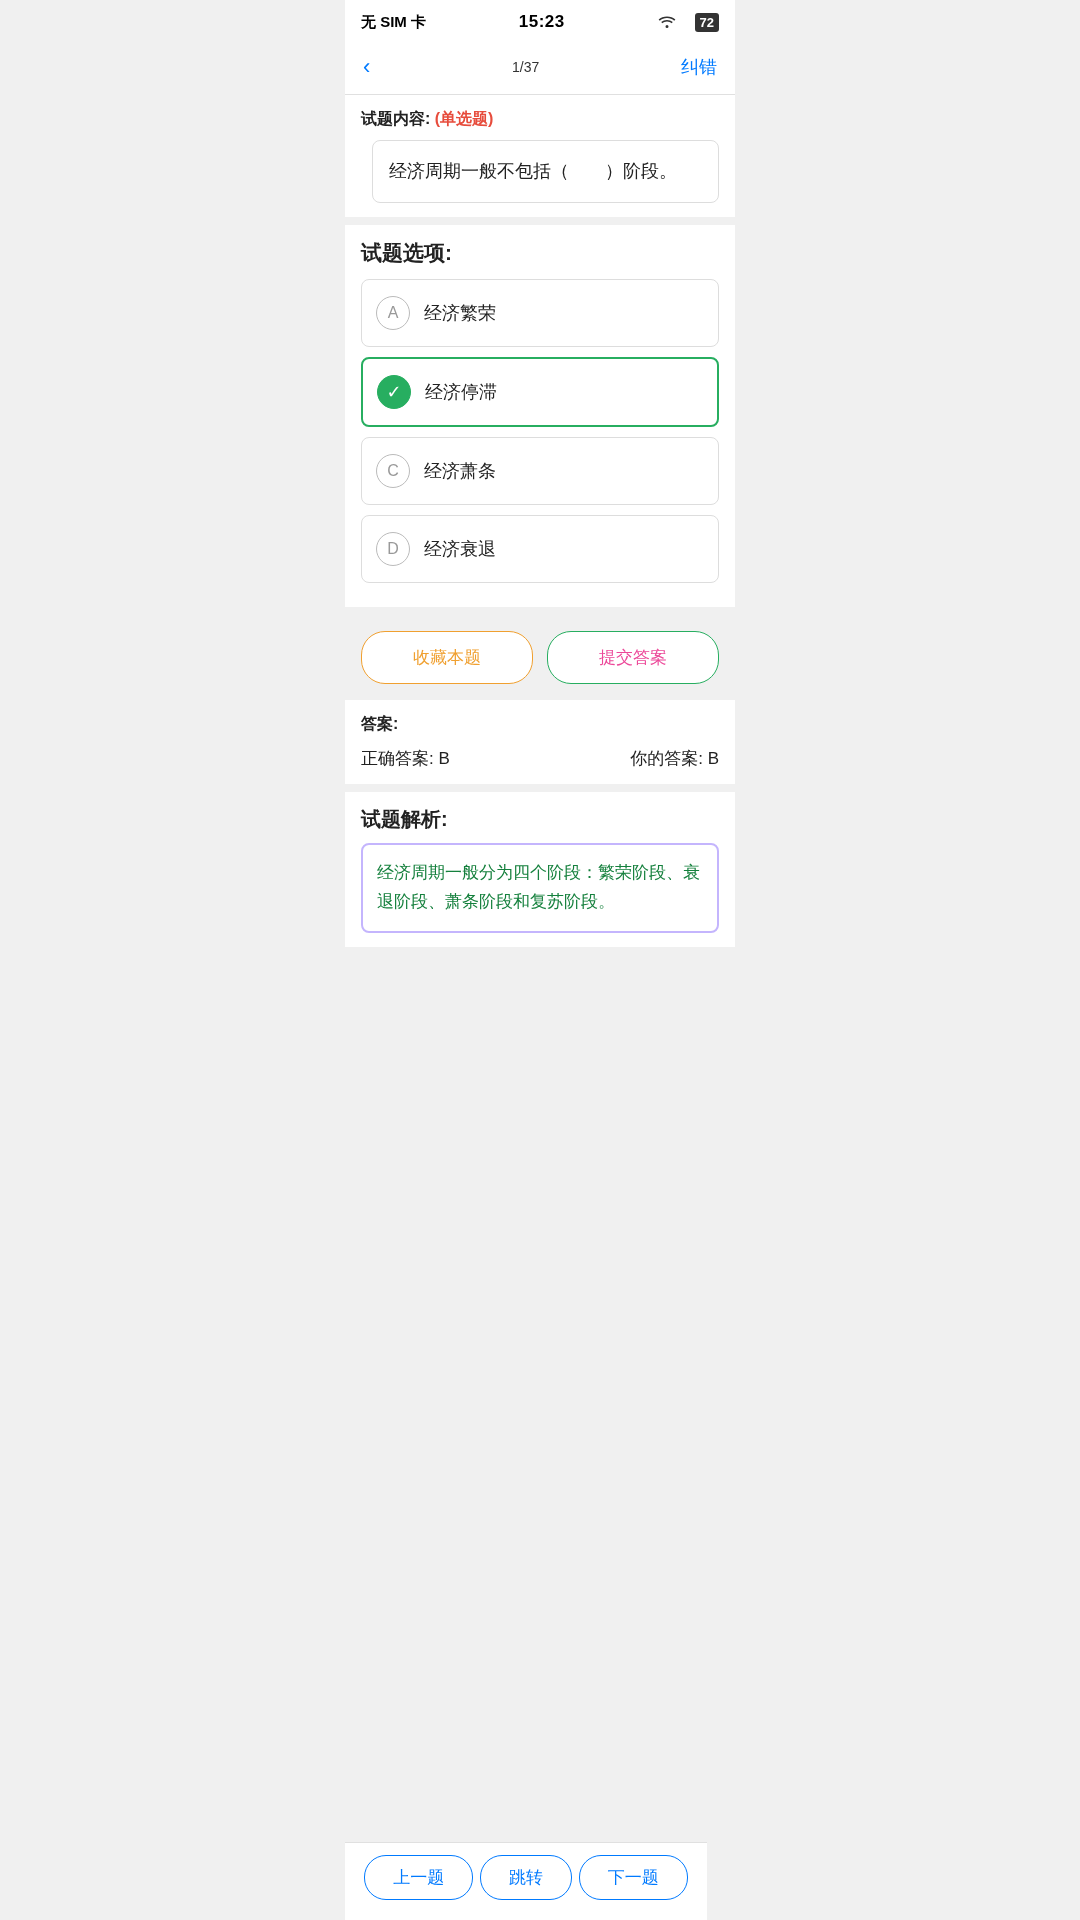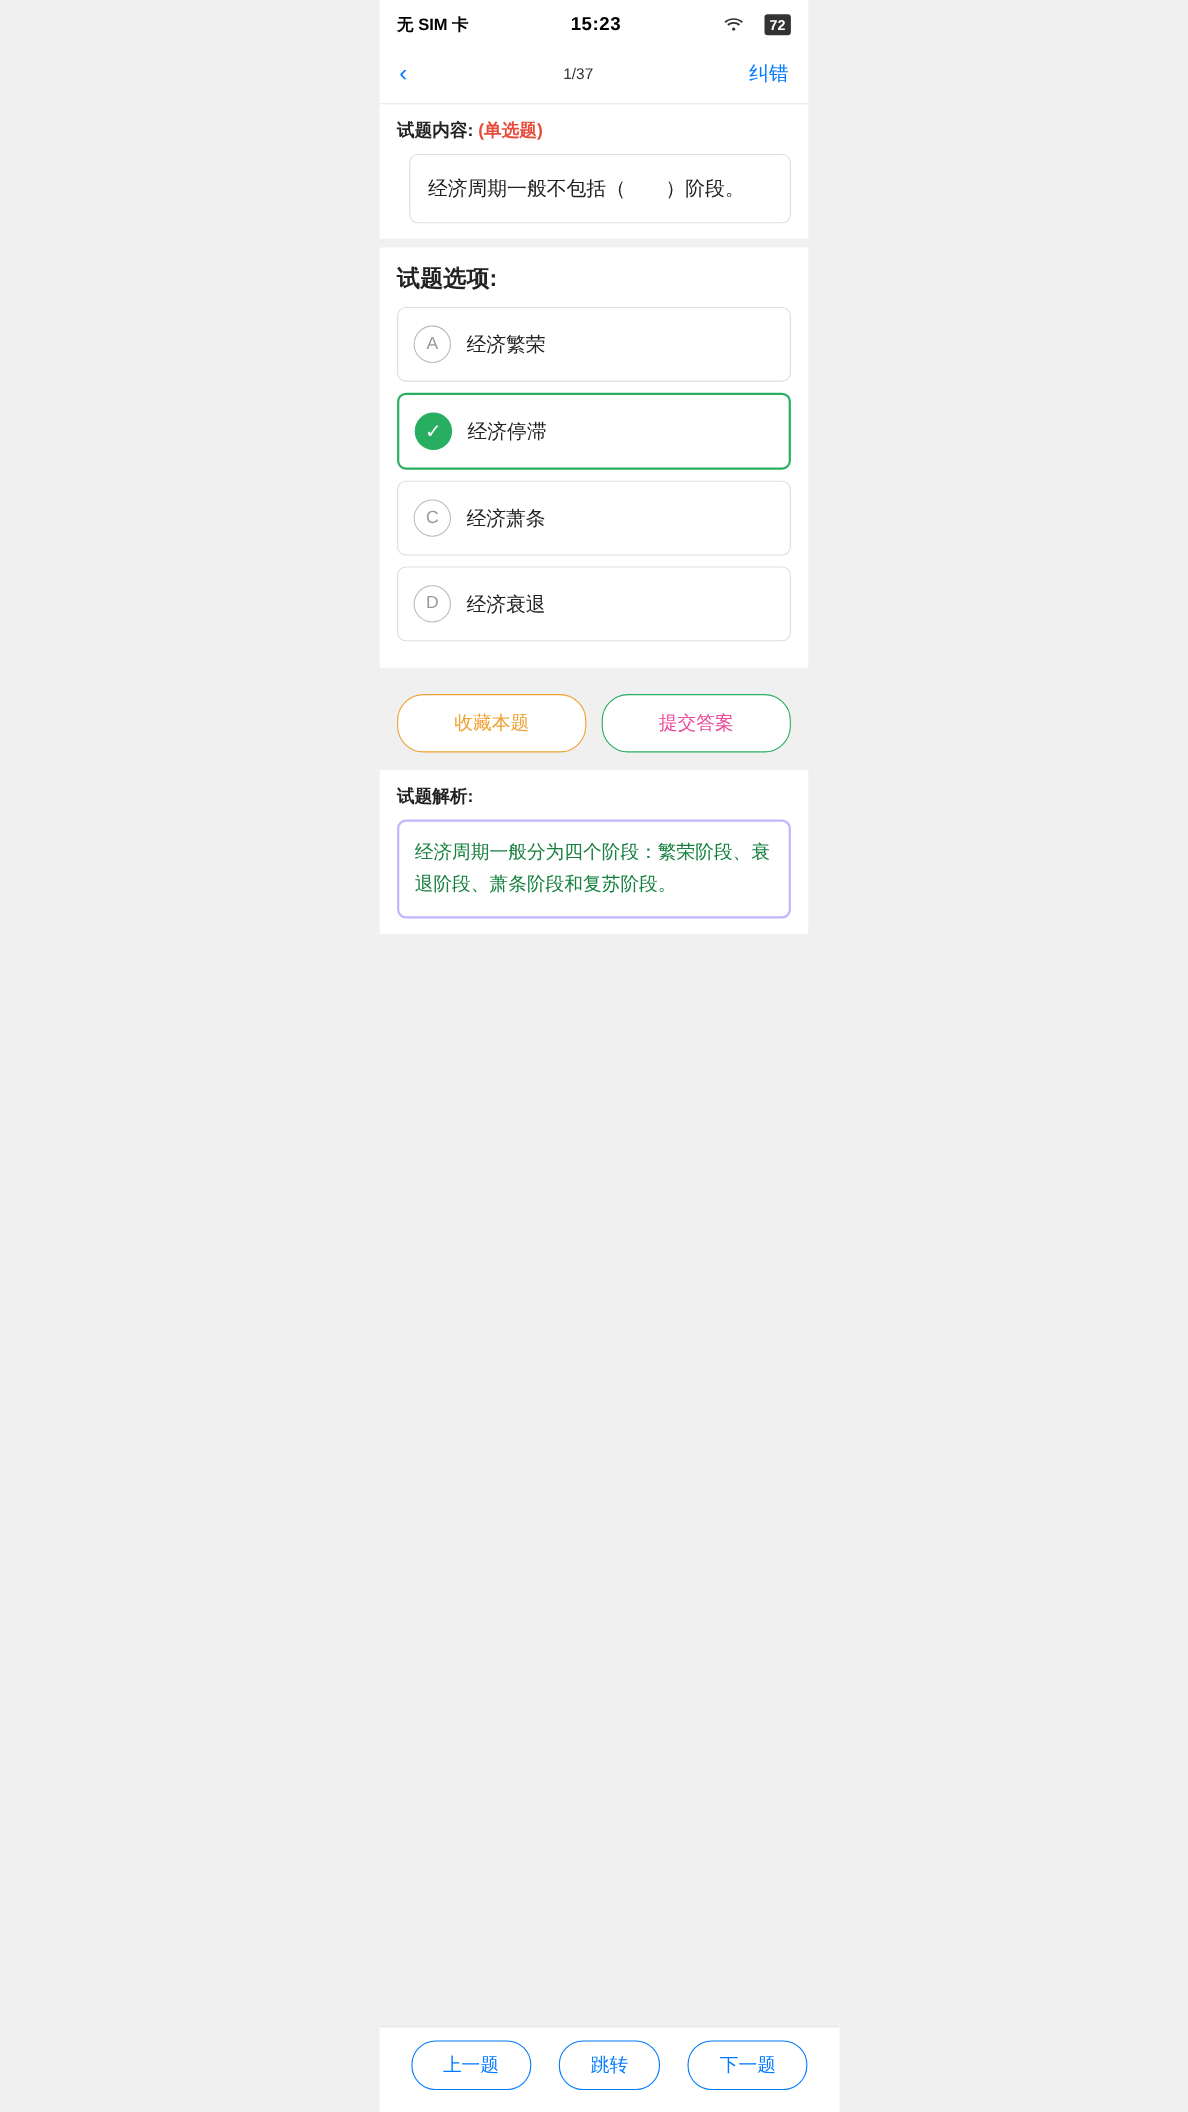--- a/index.html
+++ b/index.html
@@ -186,21 +186,21 @@
     .answer-correct { font-size: 17px; color: #222; }
     .answer-yours { font-size: 17px; color: #222; }
 
     
     .analysis-section {
       background: #fff;
       padding: 14px 16px;
       margin-bottom: 8px;
     }
     .analysis-title {
-      font-size: 16px;
+      font-size: 20px;
       color: #222;
       font-weight: 600;
       margin-bottom: 10px;
     }
     .analysis-box {
       border: 2px solid #c4b5fd;
       border-radius: 8px;
       padding: 14px;
       font-size: 17px;
       color: #15803d;
@@ -211,21 +211,21 @@
     
     .bottom-nav {
       background: #fff;
       display: flex;
       justify-content: space-around;
       align-items: center;
       padding: 12px 16px 20px 16px;
       border-top: 1px solid #e0e0e0;
       position: fixed;
       bottom: 0;
-      width: 418px;
+      width: 362px;
     }
     .bottom-btn {
       border: 1.5px solid #007aff;
       border-radius: 22px;
       padding: 10px 28px;
       font-size: 17px;
       color: #007aff;
       background: #fff;
       cursor: pointer;
       min-width: 90px;
@@ -298,20 +298,27 @@
       </div>
       <span class="option-text">经济衰退</span>
     </div>
   </div>
 
   <div class="btn-row">
     <div class="btn btn-collect">收藏本题</div>
     <div class="btn btn-submit">提交答案</div>
   </div>
 
+  <div class="answer-section">
+    <div class="answer-title">答案:</div>
+    <div class="answer-row">
+      <span class="answer-correct">正确答案: B</span>
+      <span class="answer-yours">你的答案: B</span>
+    </div>
+  </div>
 
   <div class="analysis-section">
     <div class="analysis-title">试题解析:</div>
     <div class="analysis-box">经济周期一般分为四个阶段：繁荣阶段、衰退阶段、萧条阶段和复苏阶段。</div>
   </div>
 
   <div class="spacer"></div>
 </div>
 
 <div class="bottom-nav">

